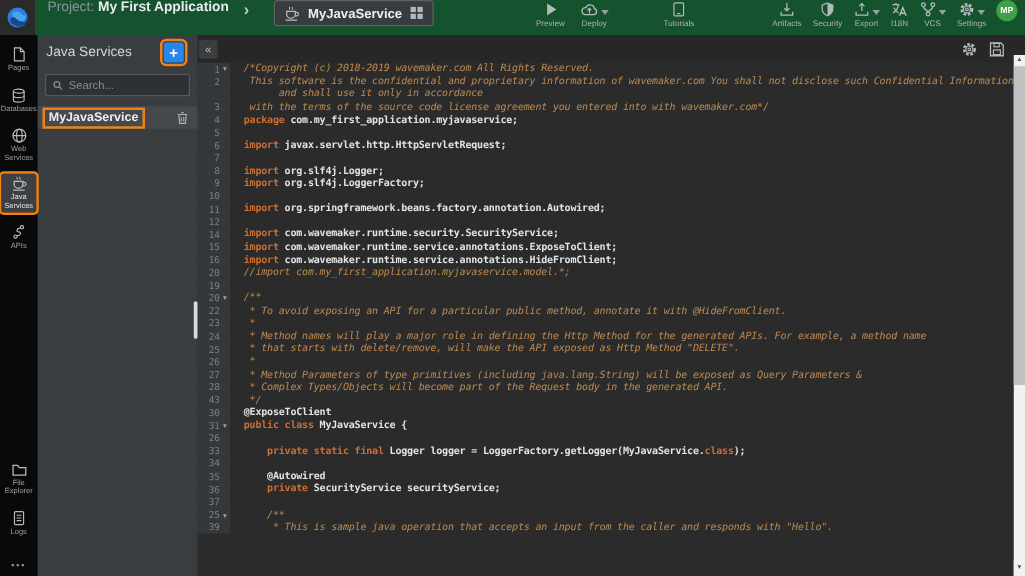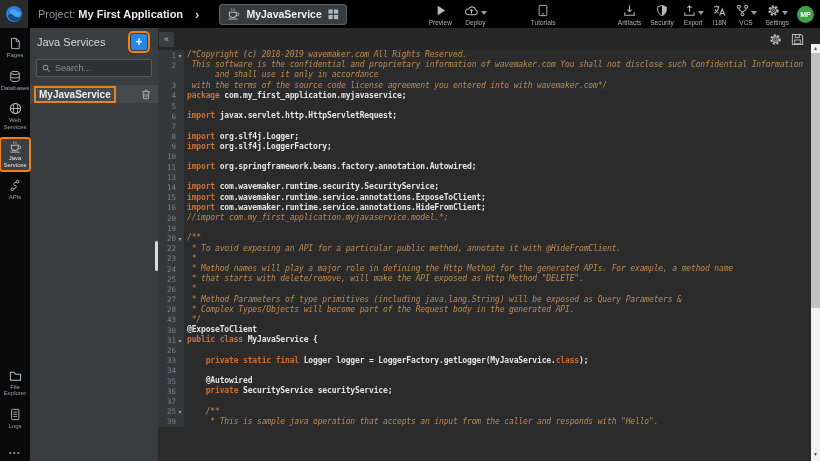--- a/index.html
+++ b/index.html
@@ -1,21 +1,21 @@
 <!DOCTYPE html>
 <html><head>
 <meta charset="utf-8">
 <style>
   * { margin:0; padding:0; box-sizing:border-box; }
   html,body { width:820px; height:461px; overflow:hidden; background:#2b2b2b;
     font-family:"Liberation Sans", sans-serif; }
 
   
   #topbar { position:absolute; left:0; top:0; width:820px; height:28px;
-    background:#000000; display:flex; align-items:center; z-index:5; }
+    background:#14532d; display:flex; align-items:flex-start; z-index:5; }
   #logo-box { width:28px; height:28px; background:#2a2a2a; display:flex;
     align-items:center; justify-content:center; flex:0 0 28px; }
   #project { margin-left:10px; font-size:11px; white-space:nowrap; }
   #project .plabel { color:#8f959a; }
   #project .pname  { color:#e8eaed; font-weight:bold; }
   .crumb-chev { color:#c7cbce; font-size:13px; margin-left:12px; font-weight:bold; }
   #svc-tab { margin-left:20px; height:21px; display:flex; align-items:center;
     gap:6px; padding:0 7px; background:#383c3f; border:1px solid #5d6164;
     border-radius:3px; }
   #svc-tab .tab-name { color:#eceeef; font-size:10.5px; font-weight:bold; }
@@ -85,21 +85,21 @@
   #editor-top .right-icons span { cursor:pointer; display:flex; }
 
   #code { position:absolute; left:0; top:22px; right:9px; bottom:0; overflow:hidden; }
   .code-row { display:flex; height:10.2px; align-items:stretch; }
   .gutter-cell { flex:0 0 26px; background:#34383a; display:flex;
     align-items:center; justify-content:flex-end; }
   .gutter-cell .ln { color:#7b8186; font-size:7.5px;
     font-family:"DejaVu Sans Mono", monospace; text-align:right; }
   .gutter-cell .fold { width:8px; font-size:6px; color:#98a0a4; text-align:center; }
   .code-line { flex:1; font-family:"DejaVu Sans Mono", monospace; font-size:8px;
-    line-height:10.2px; white-space:pre; padding-left:3px; letter-spacing:-0.15px;
+    line-height:10.2px; white-space:pre; padding-left:11px; letter-spacing:-0.15px;
     font-weight:600; overflow:hidden; }
   .tk-k { color:#cc6f33; }
   .tk-c { color:#bd8a52; font-style:italic; font-weight:500; }
   .tk-p { color:#e2e3e4; }
 
   
   #scrollbar { position:absolute; right:0; top:16px; width:9px; bottom:0;
     background:#f1f1f1; }
   #scrollbar .up { position:absolute; top:0; left:0; right:0; height:9px;
     color:#555; font-size:6px; text-align:center; line-height:9px; cursor:pointer; }
@@ -469,21 +469,21 @@
       </div>
       <div class="code-row">
         <div class="gutter-cell">
           <span class="ln">11</span>
           <span class="fold"></span>
         </div>
         <pre class="code-line"><span class="tk-k">import</span><span class="tk-p"> org.springframework.beans.factory.annotation.Autowired;</span></pre>
       </div>
       <div class="code-row">
         <div class="gutter-cell">
-          <span class="ln">13</span>
+          <span class="ln">12</span>
           <span class="fold"></span>
         </div>
         <pre class="code-line"></pre>
       </div>
       <div class="code-row">
         <div class="gutter-cell">
           <span class="ln">14</span>
           <span class="fold"></span>
         </div>
         <pre class="code-line"><span class="tk-k">import</span><span class="tk-p"> com.wavemaker.runtime.security.SecurityService;</span></pre>

